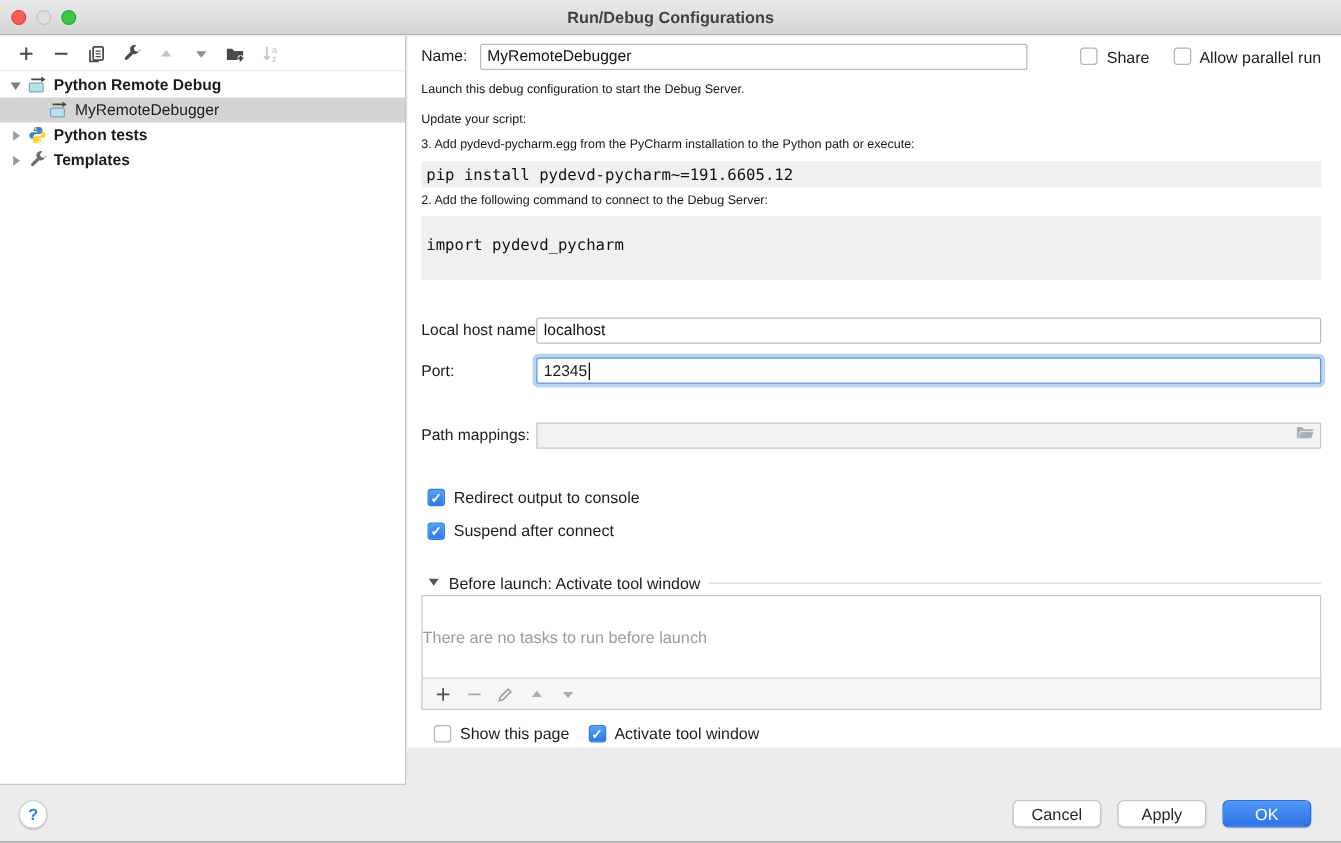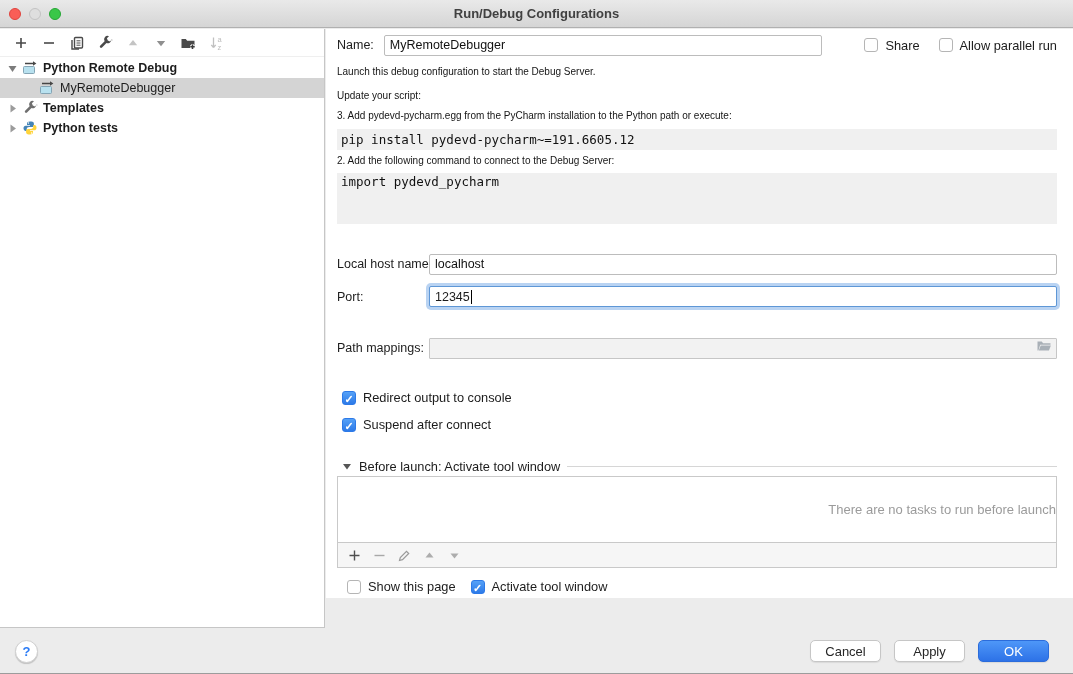--- a/index.html
+++ b/index.html
@@ -41,21 +41,21 @@
             font-family:"Liberation Sans", sans-serif; font-size:12.5px; padding:0 5px; color:#111; outline:none; }
   .namefield { width:438px; margin-left:10px; }
   .wide { flex:1; }
   .lblcol { width:92px; flex:none; }
 
   .para { font-size:10px; color:#151515; }
   .codebox { position:absolute; left:11px; right:16px; background:#f0f0f0;
              font-family:"DejaVu Sans Mono", monospace; font-size:12.5px; color:#111;
              padding-left:4px; white-space:pre; }
   .code1 { top:100px; height:21px; line-height:21px; }
-  .code2 { top:144px; height:51px; padding-top:0; line-height:18px; }
+  .code2 { top:144px; height:51px; padding-top:14px; line-height:18px; }
 
   
   .cb { width:14px; height:14px; border-radius:3px; background:#fff; border:1px solid #b5b5b5;
         flex:none; position:relative; }
   .cb.checked { background:linear-gradient(#55a1f7,#2d7ae8); border-color:#2d7ae8; }
   .cb.checked::after { content:"✓"; position:absolute; left:0; top:0; width:100%; height:100%;
         color:#fff; font-size:11px; font-weight:700; text-align:center; line-height:14px; }
   .cblabel { font-size:12.8px; margin-left:7px; }
   .cbgroup { display:flex; align-items:center; cursor:default; }
 
@@ -68,21 +68,21 @@
   
   .pathfield { flex:1; height:21px; border:1px solid #c6c6c6; background:#f2f2f2; border-radius:1px;
                display:flex; align-items:center; justify-content:flex-end; padding-right:4px; }
 
   
   .blheader { display:flex; align-items:center; gap:7px; }
   .blheader .hline { flex:1; border-top:1px solid #d6d6d6; margin-top:1px; }
   .bltitle { font-size:12.8px; }
   .tasksbox { position:absolute; left:11px; right:16px; top:447px; height:67px;
               border:1px solid #c9c9c9; background:#fff; display:flex; align-items:center;
-              justify-content:flex-end; }
+              justify-content:flex-start; }
   .emptymsg { color:#9b9b9b; font-size:13px; }
   .tasksbar { position:absolute; left:11px; right:16px; top:514px; height:25px;
               border:1px solid #c9c9c9; border-top:none; background:#f6f6f6;
               display:flex; align-items:center; gap:9px; padding-left:8px; }
   .tasksbar .tbicon { width:16px; height:16px; }
 
   
   .helpbtn { position:absolute; left:15px; top:640px; width:23px; height:23px; border-radius:50%;
              background:#fff; border:1px solid #d0d0d0; box-shadow:0 1px 1px rgba(0,0,0,.18);
              color:#2a7bf6; font-weight:700; font-size:13px; text-align:center; line-height:21px; }
@@ -182,38 +182,38 @@
         <span class="lbl">MyRemoteDebugger</span>
       </div>
       <div class="trow parent">
         <span class="caretbox">
           <svg width="11" height="11">
               <path d="M3.5 1.5v8L9 5.5z" fill="#9b9b9b"></path>
             </svg>
           </span>
         <span class="ticon">
           <svg width="16" height="16">
-              <path d="M14.2 4.8a3.5 3.5 0 0 1-4.7 3.3L5 12.6a1.35 1.35 0 0 1-1.9-1.9l4.5-4.5A3.5 3.5 0 0 1 12 1.2L9.9 3.3l.9 2.2 2.2.9 2.1-2.1c.1.5.1 1 .1 1.5z" fill="#6f6f6f"></path>
-            </svg></span>
-        <span class="lbl">Templates</span>
+              <path d="M7.9 1.5c-1.9 0-2.9.8-2.9 2.2v1.3h3v.7H3.7c-1.4 0-2.2 1.1-2.2 2.6s.8 2.6 2.2 2.6h1V9.3c0-1.3 1.1-2.2 2.4-2.2h2.8c1.2 0 2-.9 2-2.1V3.7c0-1.3-1-2.2-2.5-2.2z" fill="#4584b6"></path>
+              <path d="M8.1 14.5c1.9 0 2.9-.8 2.9-2.2V11h-3v-.7h4.3c1.4 0 2.2-1.1 2.2-2.6s-.8-2.6-2.2-2.6h-1v1.6c0 1.3-1.1 2.2-2.4 2.2H6.1c-1.2 0-2 .9-2 2.1v1.3c0 1.3 1 2.2 2.5 2.2z" fill="#ffd43b"></path>
+              <circle cx="6.4" cy="3" r=".7" fill="#fff"></circle>
+              <circle cx="9.6" cy="13" r=".7" fill="#fff"></circle>
+            </svg></span>
+        <span class="lbl">Python tests</span>
       </div>
       <div class="trow parent">
         <span class="caretbox">
           <svg width="11" height="11">
               <path d="M3.5 1.5v8L9 5.5z" fill="#9b9b9b"></path>
             </svg>
           </span>
         <span class="ticon">
           <svg width="16" height="16">
-              <path d="M7.9 1.5c-1.9 0-2.9.8-2.9 2.2v1.3h3v.7H3.7c-1.4 0-2.2 1.1-2.2 2.6s.8 2.6 2.2 2.6h1V9.3c0-1.3 1.1-2.2 2.4-2.2h2.8c1.2 0 2-.9 2-2.1V3.7c0-1.3-1-2.2-2.5-2.2z" fill="#4584b6"></path>
-              <path d="M8.1 14.5c1.9 0 2.9-.8 2.9-2.2V11h-3v-.7h4.3c1.4 0 2.2-1.1 2.2-2.6s-.8-2.6-2.2-2.6h-1v1.6c0 1.3-1.1 2.2-2.4 2.2H6.1c-1.2 0-2 .9-2 2.1v1.3c0 1.3 1 2.2 2.5 2.2z" fill="#ffd43b"></path>
-              <circle cx="6.4" cy="3" r=".7" fill="#fff"></circle>
-              <circle cx="9.6" cy="13" r=".7" fill="#fff"></circle>
-            </svg></span>
-        <span class="lbl">Python tests</span>
+              <path d="M14.2 4.8a3.5 3.5 0 0 1-4.7 3.3L5 12.6a1.35 1.35 0 0 1-1.9-1.9l4.5-4.5A3.5 3.5 0 0 1 12 1.2L9.9 3.3l.9 2.2 2.2.9 2.1-2.1c.1.5.1 1 .1 1.5z" fill="#6f6f6f"></path>
+            </svg></span>
+        <span class="lbl">Templates</span>
       </div>
     </div>
   </div>
 
   <div class="content">
 
     <div class="row flexrow" style="top:5px; height:22px;">
       <span class="flabel">Name:</span>
       <input class="tfield namefield" value="MyRemoteDebugger" style="">
       <span class="wide"></span>

